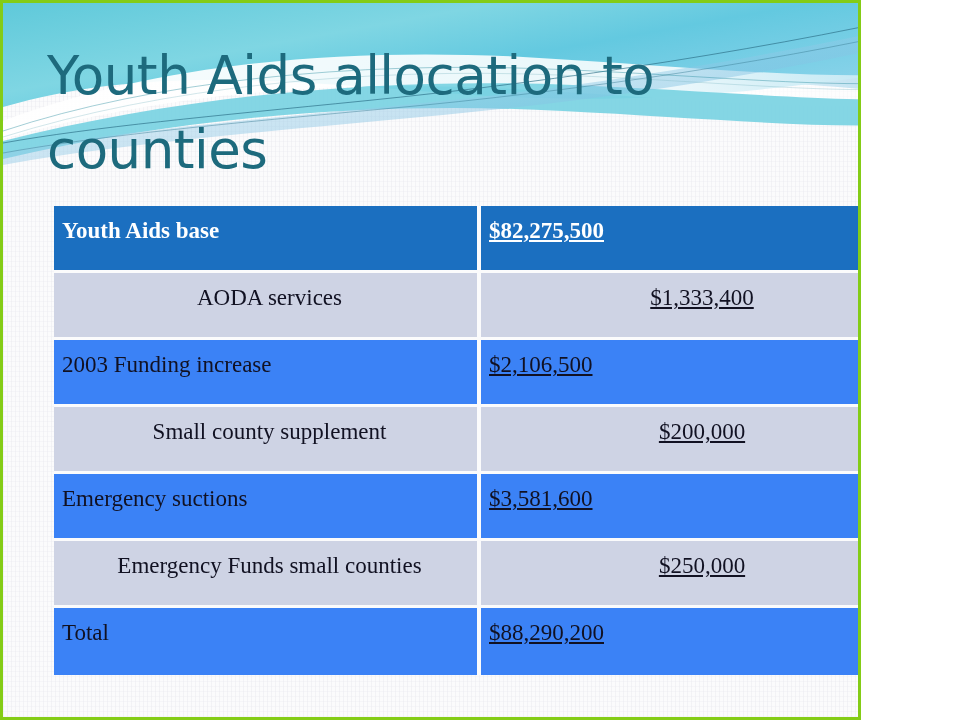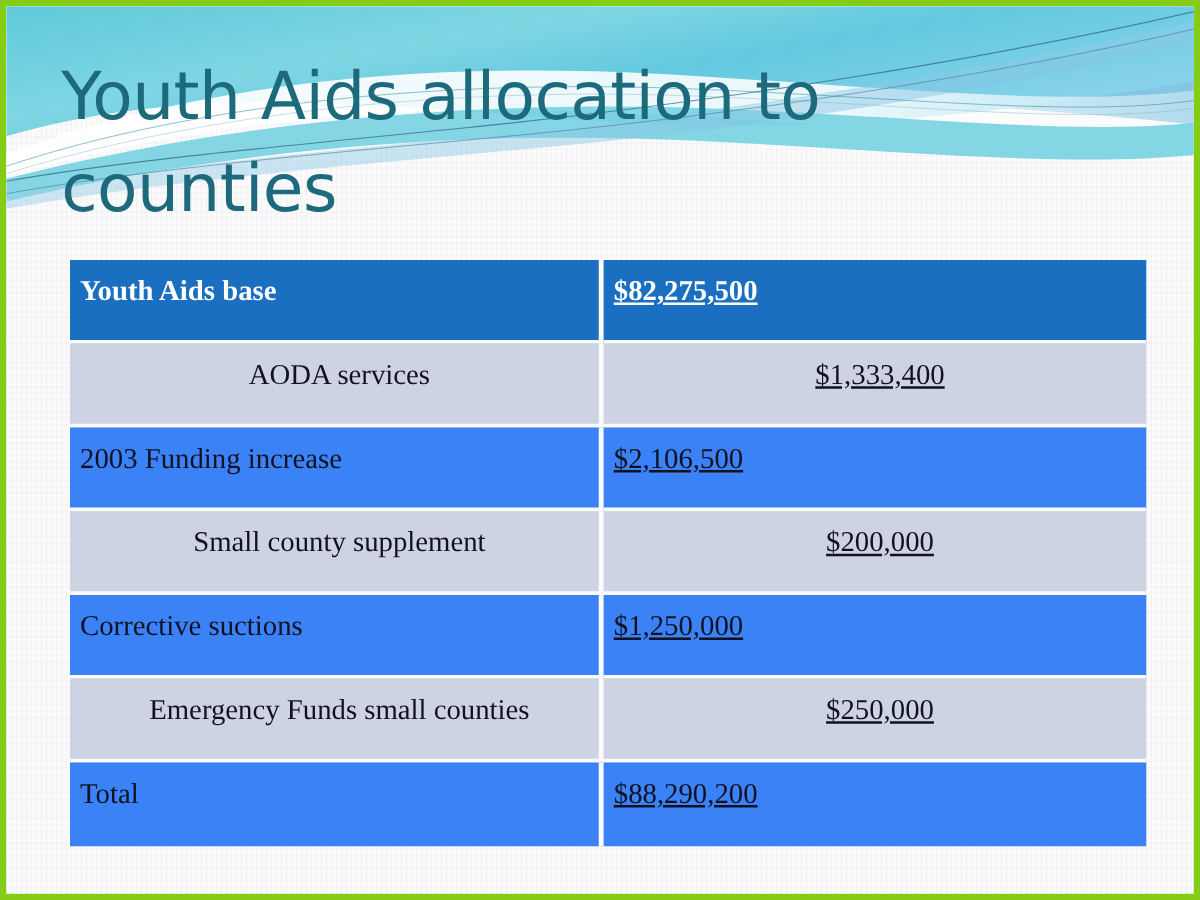--- a/index.html
+++ b/index.html
@@ -3,25 +3,25 @@
 <meta charset="utf-8">
 <style>
   html, body {
     margin: 0;
     padding: 0;
     background: #ffffff;
   }
 
   .slide {
     position: relative;
-    width: 960px;
+    width: 861px;
     height: 720px;
     overflow: hidden;
     background: #fbfbfc;
-    border: 5px solid #84cc16;
+    border: 3px solid #84cc16;
     box-sizing: border-box;
     font-family: "Liberation Sans", sans-serif;
   }
 
   
   .slide-texture {
     position: absolute;
     inset: 0;
     pointer-events: none;
     background:
@@ -205,24 +205,24 @@
           <td>
             <span class="cell-text">Small county supplement</span>
           </td>
           <td>
             <span class="cell-text">$200,000</span>
           </td>
         </tr>
 
         <tr class="row-light">
           <td>
-            <span class="cell-text">Corrective suctions</span>
-          </td>
-          <td>
-            <span class="cell-text">$1,250,000</span>
+            <span class="cell-text">Emergency suctions</span>
+          </td>
+          <td>
+            <span class="cell-text">$3,581,600</span>
           </td>
         </tr>
 
         <tr class="row-dark">
           <td>
             <span class="cell-text">Emergency Funds small counties</span>
           </td>
           <td>
             <span class="cell-text">$250,000</span>
           </td>

